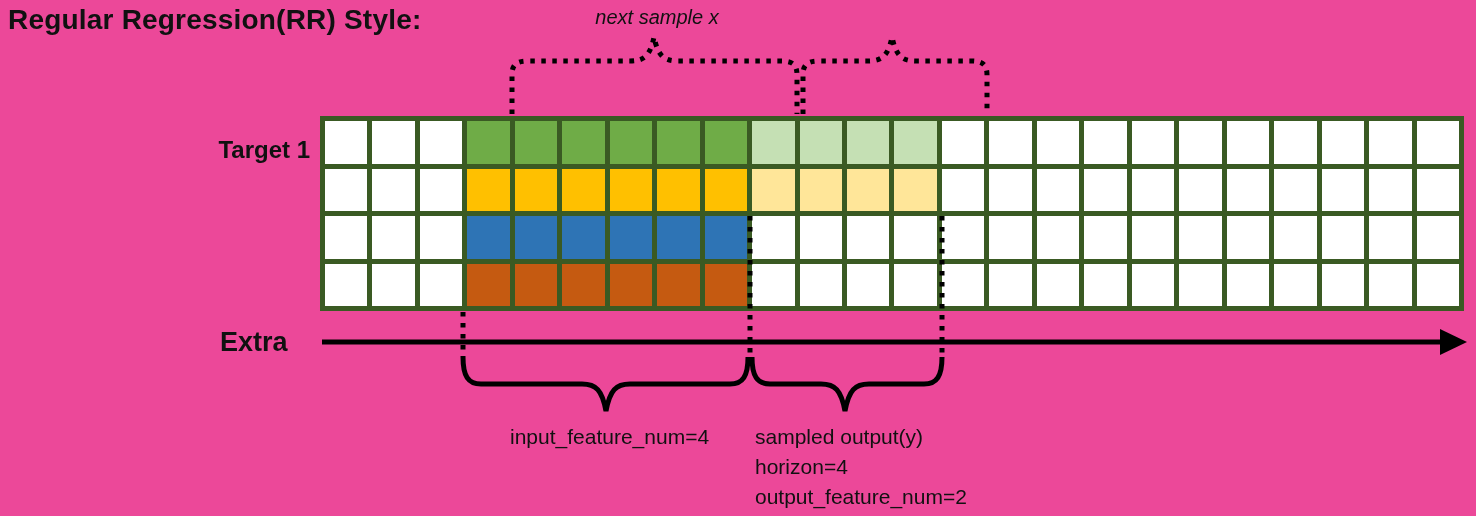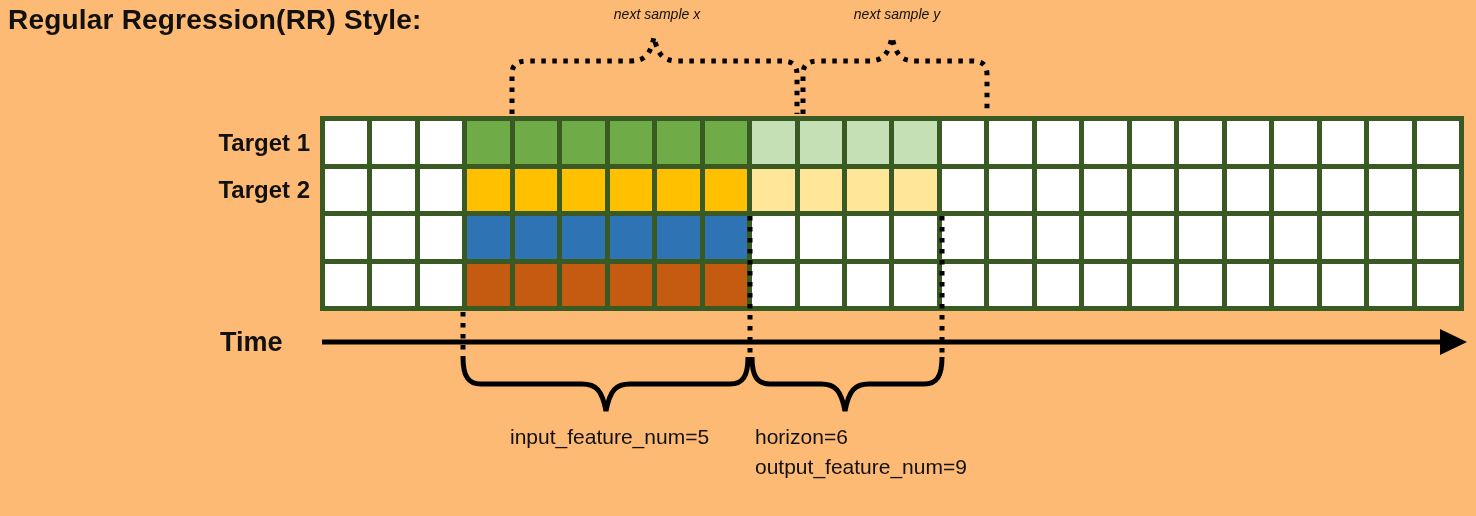--- a/index.html
+++ b/index.html
@@ -1,24 +1,24 @@
 <!DOCTYPE html>
 <html><head>
 <meta charset="utf-8">
 <style>
   html,body{margin:0;padding:0;background:#ffffff;}
   .canvas{
-    position:relative;width:1476px;height:516px;background:#fdba74;overflow:hidden;
+    position:relative;width:1476px;height:516px;background:#ec4899;overflow:hidden;
     font-family:"Liberation Sans", sans-serif;color:#111;
   }
   .title{
     position:absolute;left:8px;top:4px;font-size:28px;font-weight:700;letter-spacing:0.2px;
   }
   .sample-label{
-    position:absolute;top:6px;font-size:14px;font-style:italic;font-weight:400;
+    position:absolute;top:6px;font-size:20px;font-style:italic;font-weight:400;
     transform:translateX(-50%);white-space:nowrap;
   }
   .sample-label.x{left:657px;}
   .sample-label.y{left:897px;}
   .row-label{
     position:absolute;left:0;width:310px;text-align:right;font-size:24px;font-weight:700;
     line-height:26px;white-space:nowrap;
   }
   .grid{
     position:absolute;left:320px;top:116px;width:1144px;height:195px;
@@ -37,24 +37,22 @@
   .info-block.output{left:755px;top:422px;}
 </style>
 </head>
 <body>
 
 <div class="canvas">
 
   <div class="title">Regular Regression(RR) Style:</div>
 
   <div class="sample-label x">next sample x</div>
-  <div class="sample-label y">next sample y</div>
 
-  <div class="row-label" style="top:130px;">Target 1</div>
-  <div class="row-label" style="top:177px;">Target 2</div>
+  <div class="row-label" style="top:137px;">Target 1</div>
 
   <div class="grid" style="background: rgb(58, 90, 35);">
       <div class="cell" style="background: rgb(255, 255, 255);"></div>
       <div class="cell" style="background: rgb(255, 255, 255);"></div>
       <div class="cell" style="background: rgb(255, 255, 255);"></div>
       <div class="cell" style="background: rgb(111, 172, 71);"></div>
       <div class="cell" style="background: rgb(111, 172, 71);"></div>
       <div class="cell" style="background: rgb(111, 172, 71);"></div>
       <div class="cell" style="background: rgb(111, 172, 71);"></div>
       <div class="cell" style="background: rgb(111, 172, 71);"></div>
@@ -141,29 +139,30 @@
       <div class="cell" style="background: rgb(255, 255, 255);"></div>
       <div class="cell" style="background: rgb(255, 255, 255);"></div>
       <div class="cell" style="background: rgb(255, 255, 255);"></div>
       <div class="cell" style="background: rgb(255, 255, 255);"></div>
       <div class="cell" style="background: rgb(255, 255, 255);"></div>
       <div class="cell" style="background: rgb(255, 255, 255);"></div>
       <div class="cell" style="background: rgb(255, 255, 255);"></div>
       <div class="cell" style="background: rgb(255, 255, 255);"></div>
     </div>
 
-  <div class="time-label">Time</div>
+  <div class="time-label">Extra</div>
 
   <div class="info-block input">
-    <div>input_feature_num=5</div>
+    <div>input_feature_num=4</div>
   </div>
 
   <div class="info-block output">
-    <div>horizon=6</div>
-    <div>output_feature_num=9</div>
+    <div>sampled output(y)</div>
+    <div>horizon=4</div>
+    <div>output_feature_num=2</div>
   </div>
 
   <svg class="overlay" width="1476" height="516" viewBox="0 0 1476 516">
 
     <path d="M 512 114 L 512 75 C 512 65, 516 61, 528 61 L 630 61 C 644 61, 650 56, 654 37 C 658 56, 664 61, 678 61 L 781 61 C 793 61, 797 65, 797 75 L 797 114" fill="none" stroke="#000" stroke-width="5" stroke-dasharray="4.5 6.5"></path>
 
     <path d="M 803 114 L 803 75 C 803 65, 807 61, 819 61 L 868 61 C 882 61, 888 56, 892 37 C 896 56, 902 61, 916 61 L 971 61 C 983 61, 987 65, 987 75 L 987 114" fill="none" stroke="#000" stroke-width="5" stroke-dasharray="4.5 6.5"></path>
 
     <line x1="463" y1="312" x2="463" y2="357" stroke="#000" stroke-width="5" stroke-dasharray="4.5 6.5"></line>
     <line x1="750" y1="216" x2="750" y2="357" stroke="#000" stroke-width="5" stroke-dasharray="4.5 6.5"></line>

